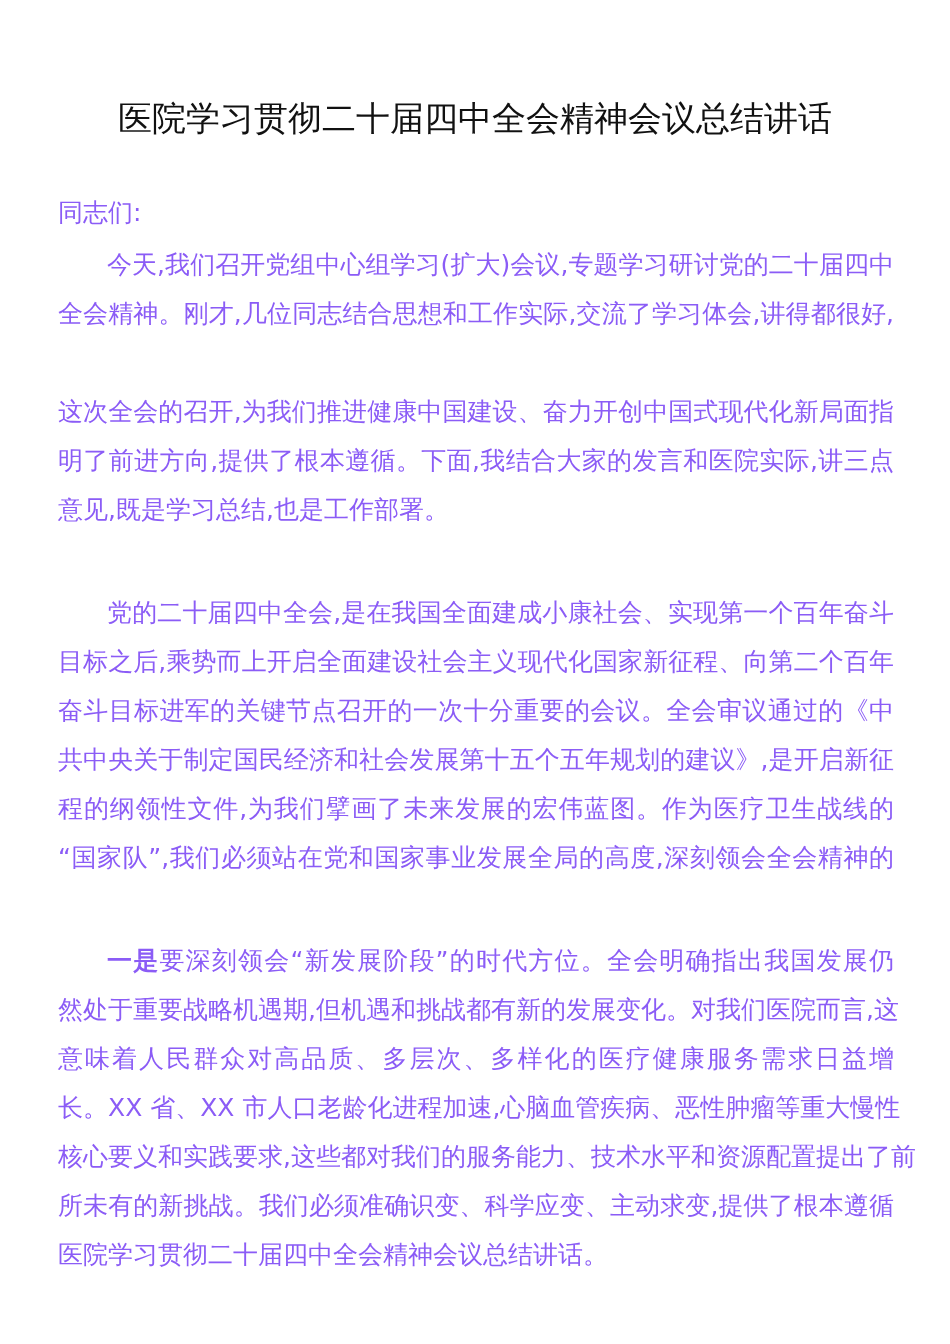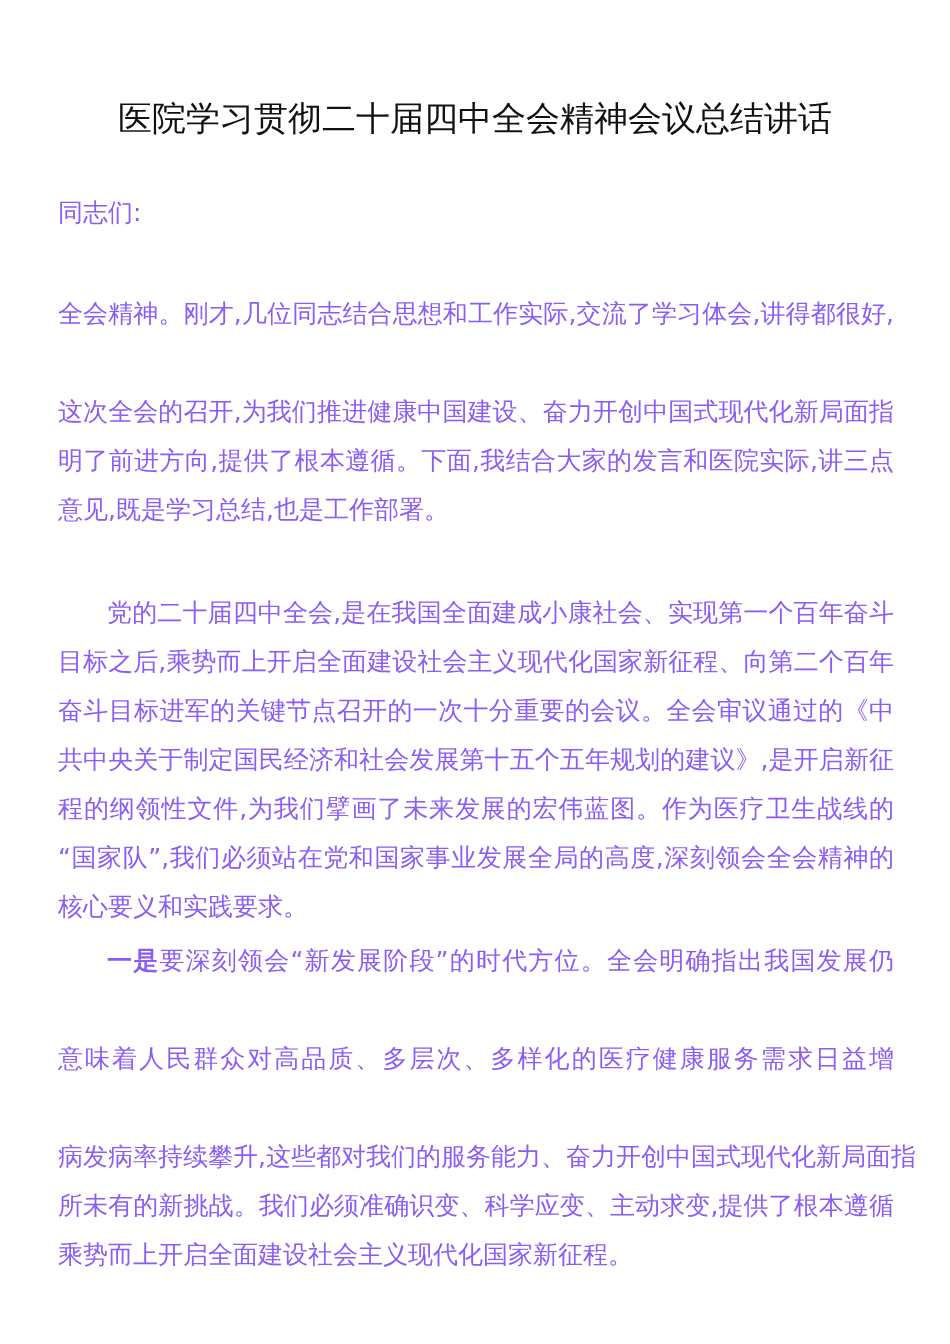--- a/index.html
+++ b/index.html
@@ -54,33 +54,35 @@
 </style>
 </head>
 <body>
 
 <div class="page">
 
   <div class="title">医院学习贯彻二十届四中全会精神会议总结讲话</div>
 
   <div class="line last" style="top:161px;">同志们:</div>
 
+  <div class="line indent" style="top:213px;">今天,我们召开党组中心组学习(扩大)会议,专题学习研讨党的二十届四中</div>
   <div class="line" style="top:262px;">全会精神。刚才,几位同志结合思想和工作实际,交流了学习体会,讲得都很好,</div>
   <div class="line" style="top:360px;">这次全会的召开,为我们推进健康中国建设、奋力开创中国式现代化新局面指</div>
   <div class="line" style="top:409px;">明了前进方向,提供了根本遵循。下面,我结合大家的发言和医院实际,讲三点</div>
   <div class="line last" style="top:458px;">意见,既是学习总结,也是工作部署。</div>
 
 
   <div class="line indent" style="top:561px;">党的二十届四中全会,是在我国全面建成小康社会、实现第一个百年奋斗</div>
   <div class="line" style="top:610px;">目标之后,乘势而上开启全面建设社会主义现代化国家新征程、向第二个百年</div>
   <div class="line" style="top:659px;">奋斗目标进军的关键节点召开的一次十分重要的会议。全会审议通过的《中</div>
   <div class="line" style="top:708px;">共中央关于制定国民经济和社会发展第十五个五年规划的建议》,是开启新征</div>
   <div class="line" style="top:757px;">程的纲领性文件,为我们擘画了未来发展的宏伟蓝图。作为医疗卫生战线的</div>
   <div class="line" style="top:806px;">“国家队”,我们必须站在党和国家事业发展全局的高度,深刻领会全会精神的</div>
-  <div class="line last" style="top:855px;">核心要义和实践要求。</div>
 
   <div class="line indent" style="top:909px;"><span class="bold">一是</span><span>要深刻领会“新发展阶段”的时代方位。全会明确指出我国发展仍</span></div>
+  <div class="line" style="top:958px;">然处于重要战略机遇期,但机遇和挑战都有新的发展变化。对我们医院而言,这</div>
   <div class="line" style="top:1007px;">意味着人民群众对高品质、多层次、多样化的医疗健康服务需求日益增</div>
-  <div class="line" style="top:1105px;">病发病率持续攀升,这些都对我们的服务能力、奋力开创中国式现代化新局面指</div>
+  <div class="line" style="top:1056px;">长。XX 省、XX 市人口老龄化进程加速,心脑血管疾病、恶性肿瘤等重大慢性</div>
+  <div class="line" style="top:1105px;">核心要义和实践要求,这些都对我们的服务能力、技术水平和资源配置提出了前</div>
   <div class="line" style="top:1154px;">所未有的新挑战。我们必须准确识变、科学应变、主动求变,提供了根本遵循</div>
-  <div class="line last" style="top:1203px;">乘势而上开启全面建设社会主义现代化国家新征程。</div>
+  <div class="line last" style="top:1203px;">医院学习贯彻二十届四中全会精神会议总结讲话。</div>
 
 </div>
 
 </body></html>

